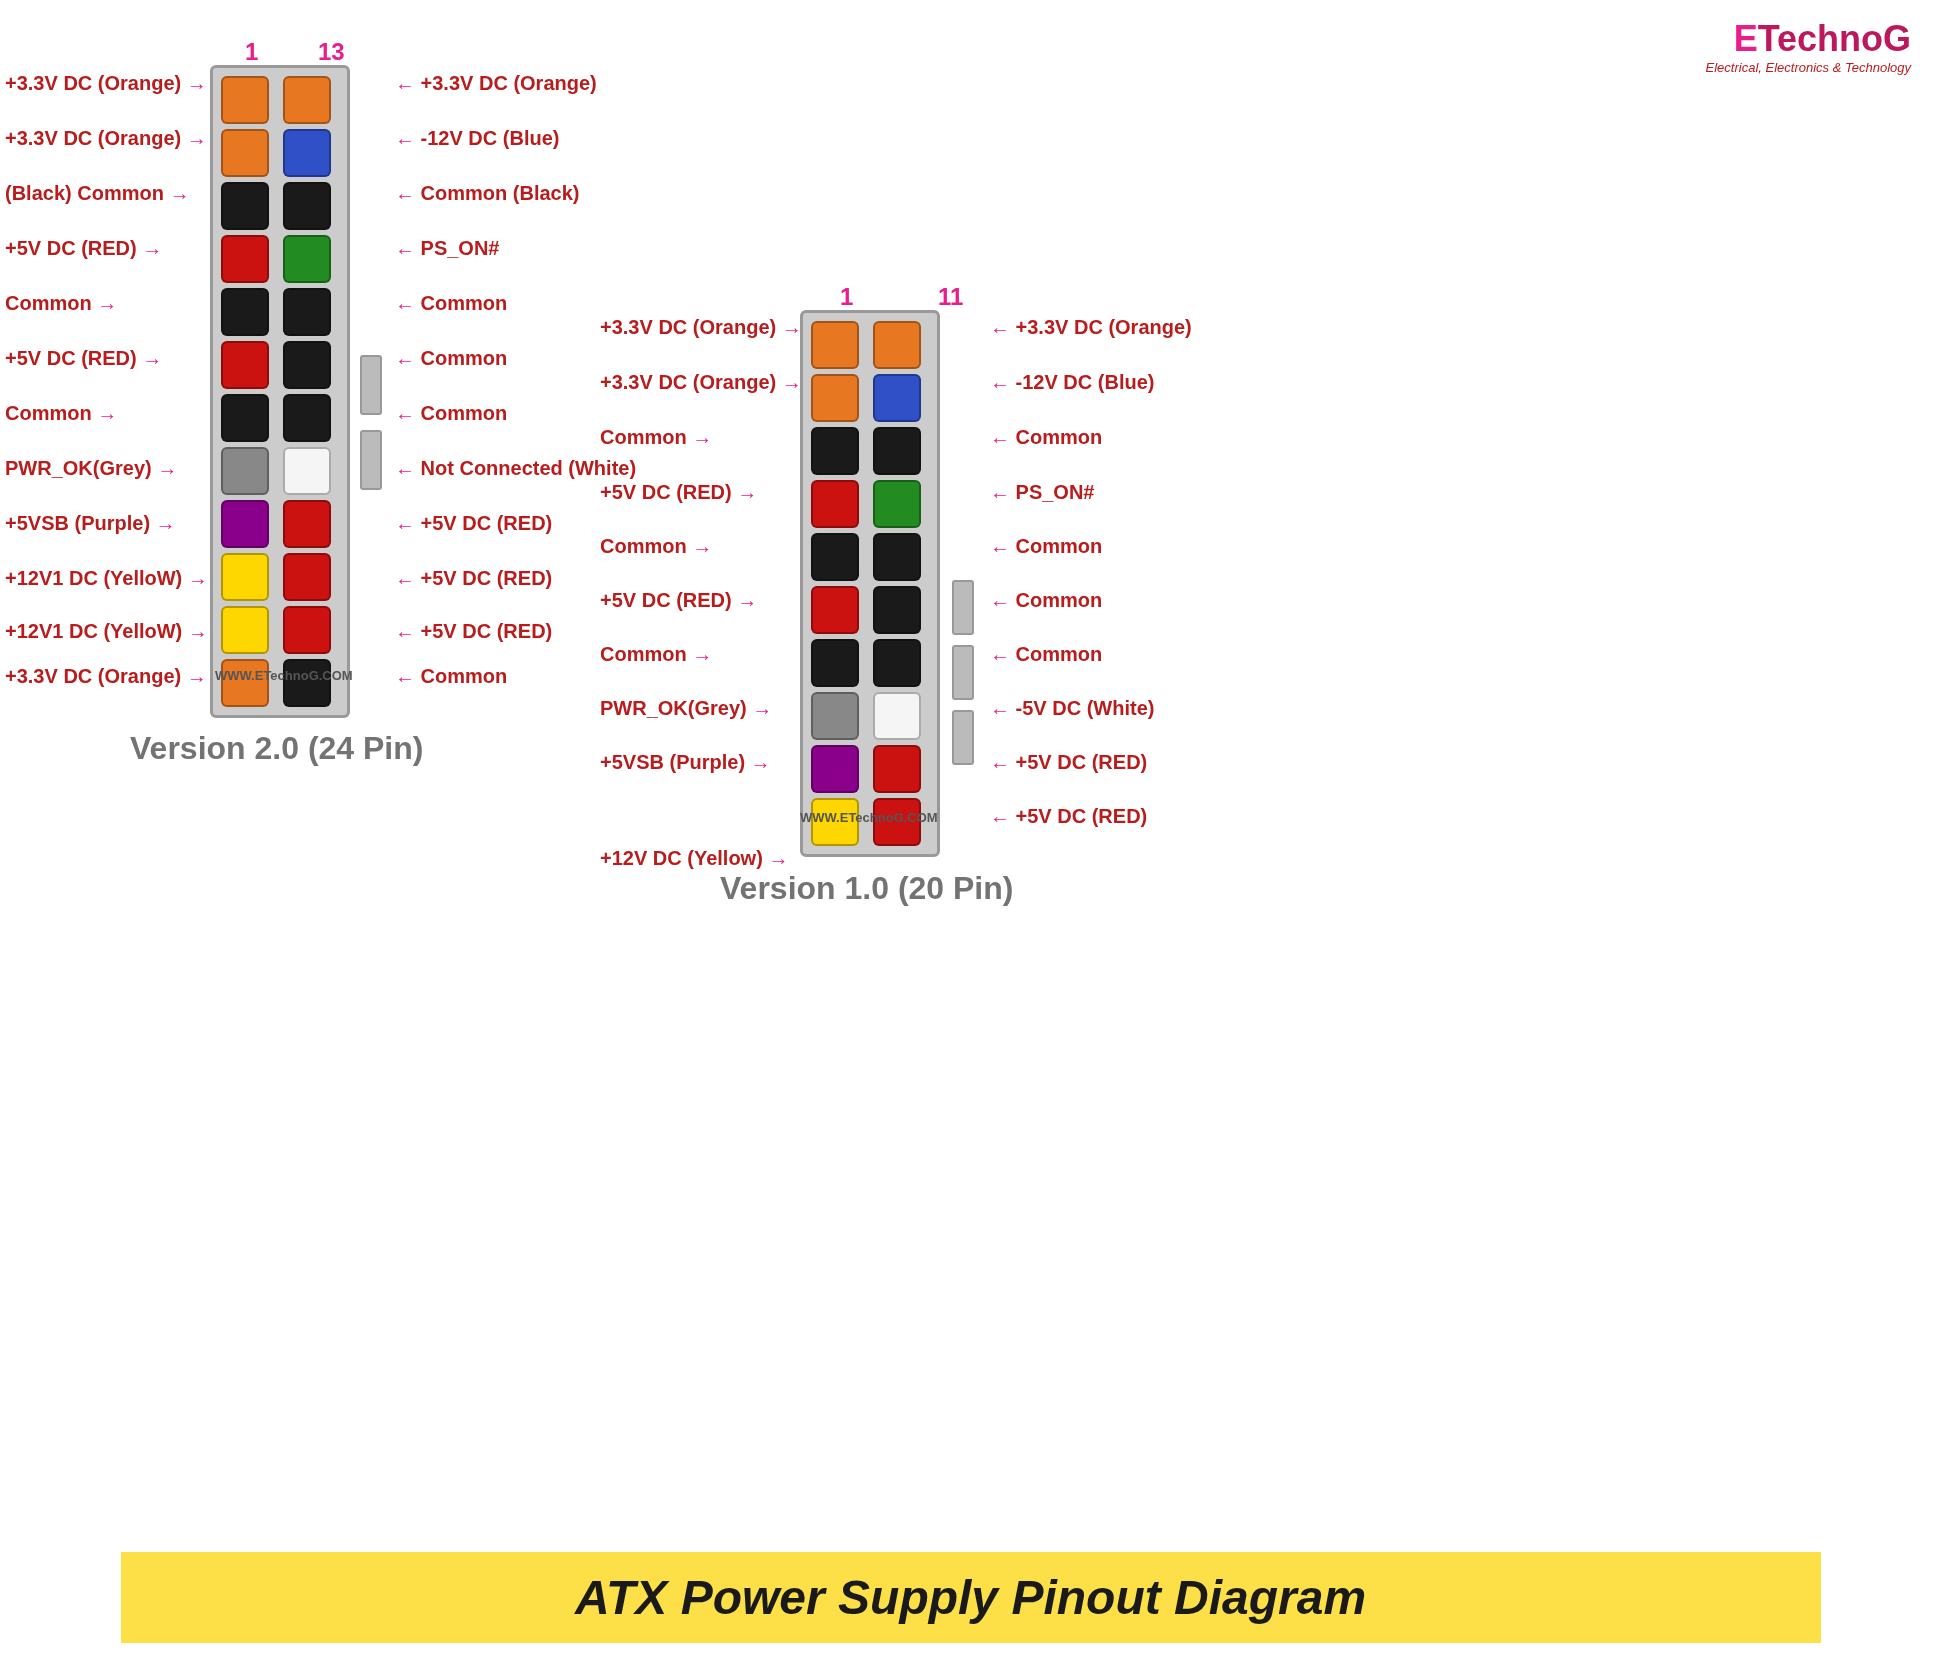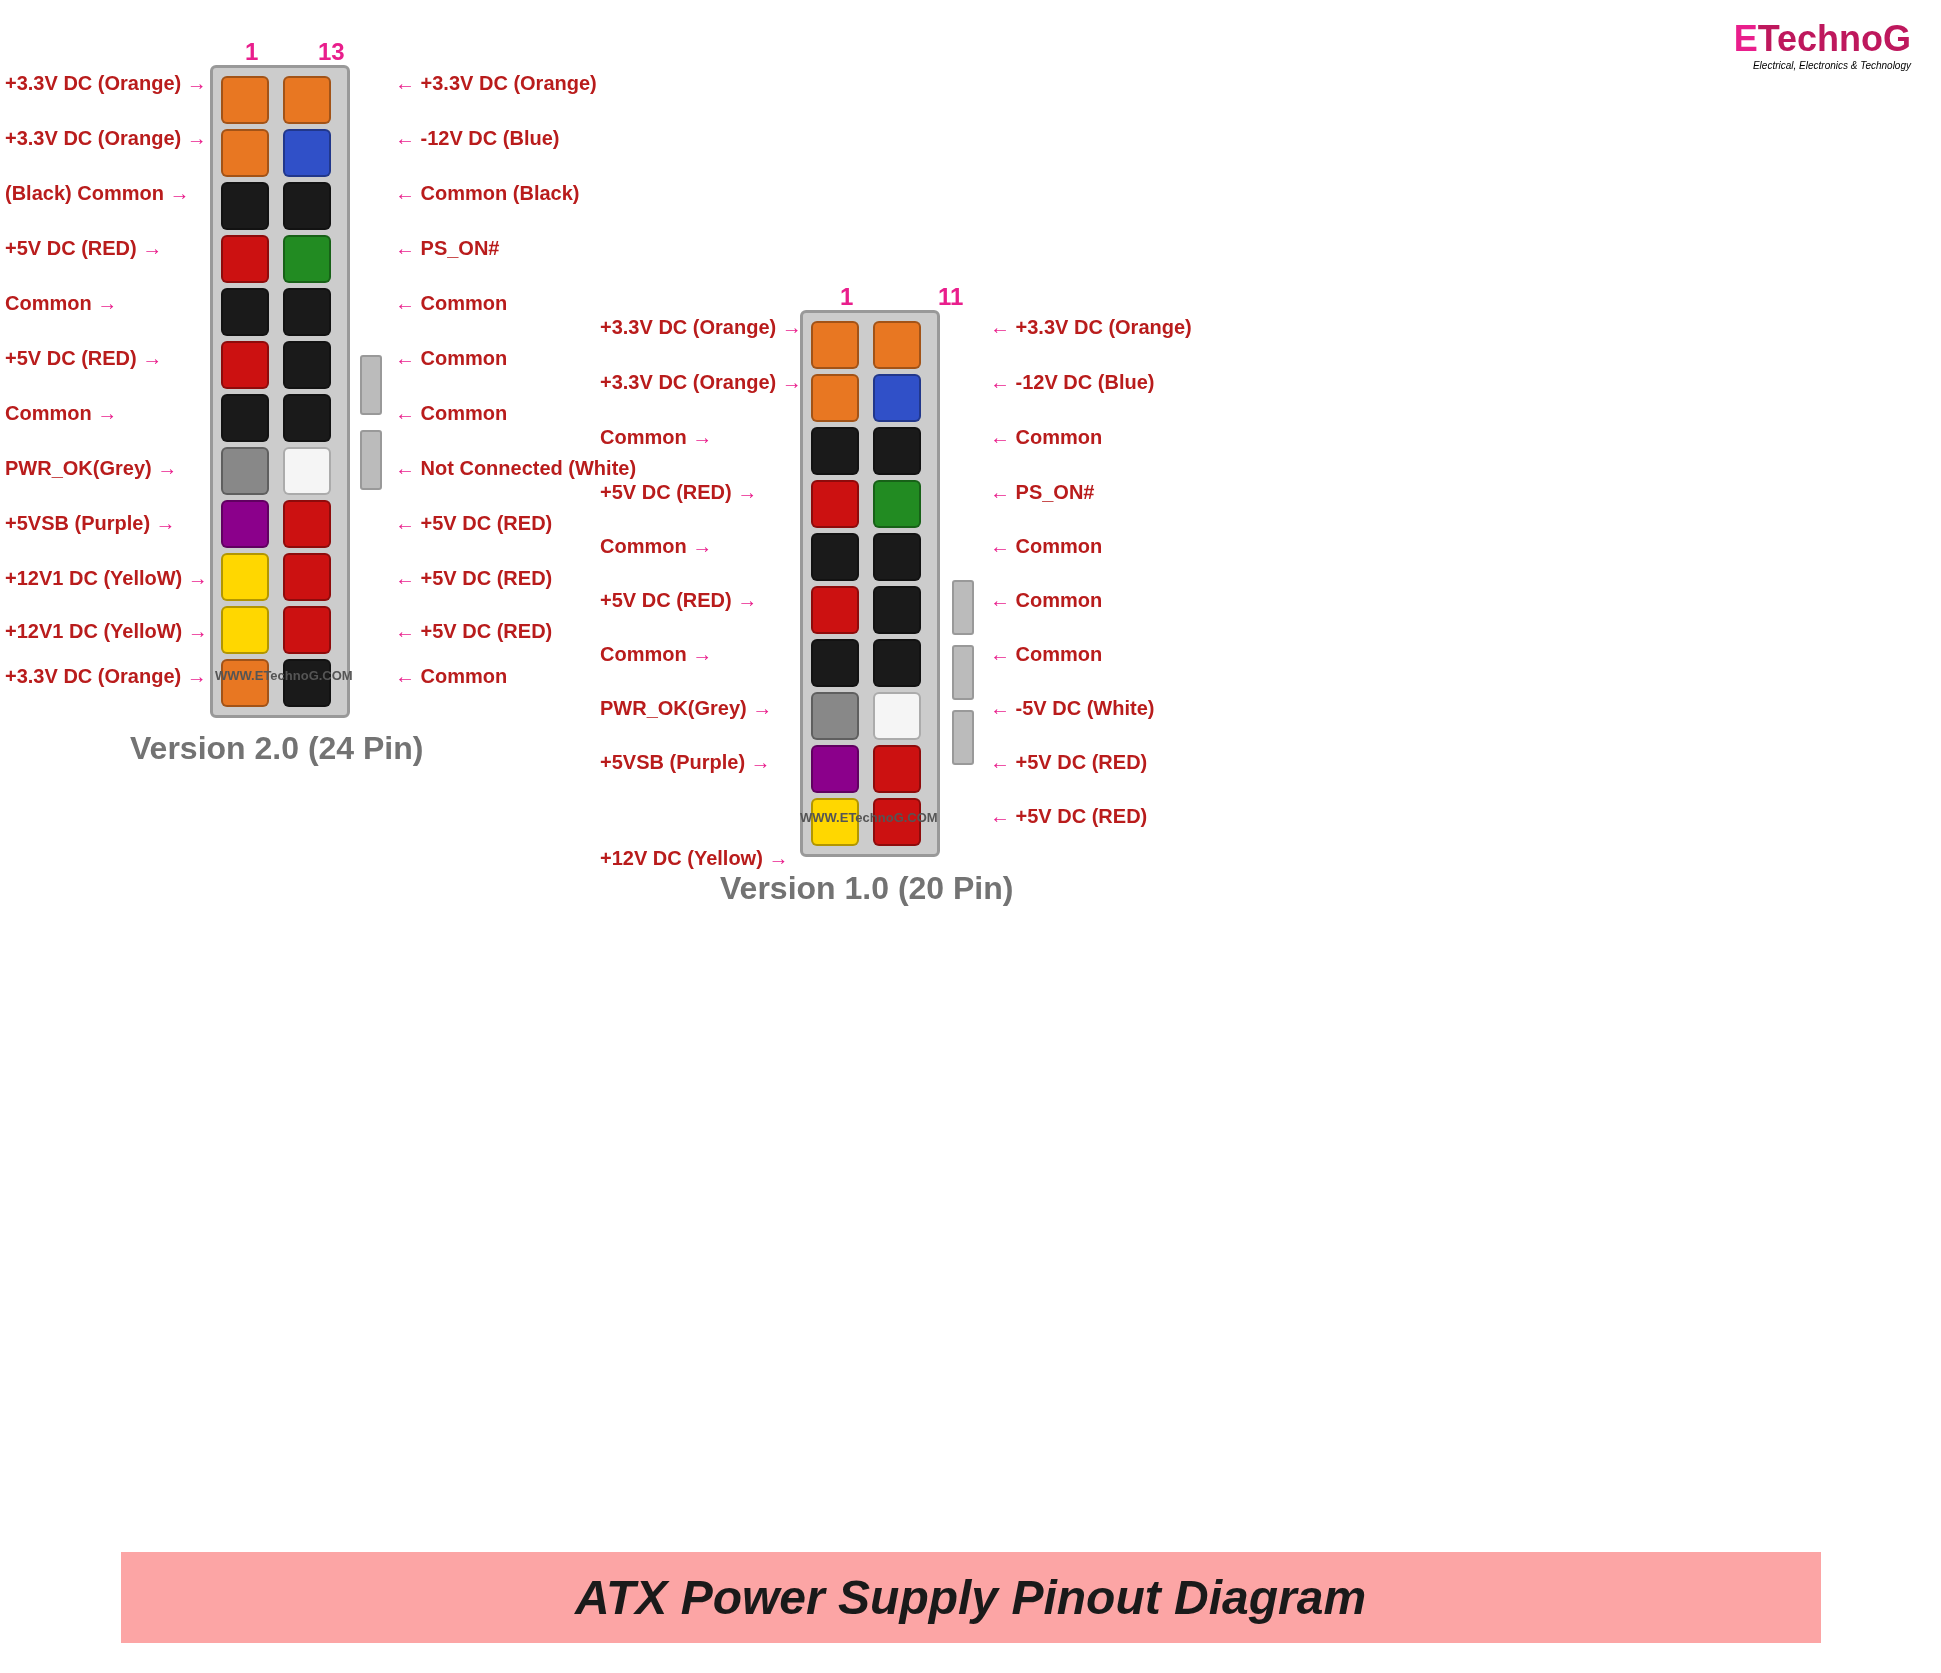--- a/index.html
+++ b/index.html
@@ -21,29 +21,29 @@
 
     
     .logo {
       position: absolute;
       top: 18px;
       right: 30px;
       text-align: right;
     }
     .logo-e { color: #e91e8c; font-size: 36px; font-weight: bold; }
     .logo-technog { color: #be185d; font-size: 36px; font-weight: bold; }
-    .logo-sub { color: #000000; font-size: 10px; font-style: italic; display: block; margin-left: 28px; }
+    .logo-sub { color: #b91c1c; font-size: 13px; font-style: italic; display: block; margin-left: 28px; }
 
     
     .title-bar {
       position: absolute;
       bottom: 30px;
       left: 50%;
       transform: translateX(-50%);
-      background: #fca5a5;
+      background: #fde047;
       padding: 18px 60px;
       width: 1700px;
       text-align: center;
     }
     .title-bar span {
       font-size: 48px;
       font-weight: bold;
       font-style: italic;
       color: #1a1a1a;
     }

